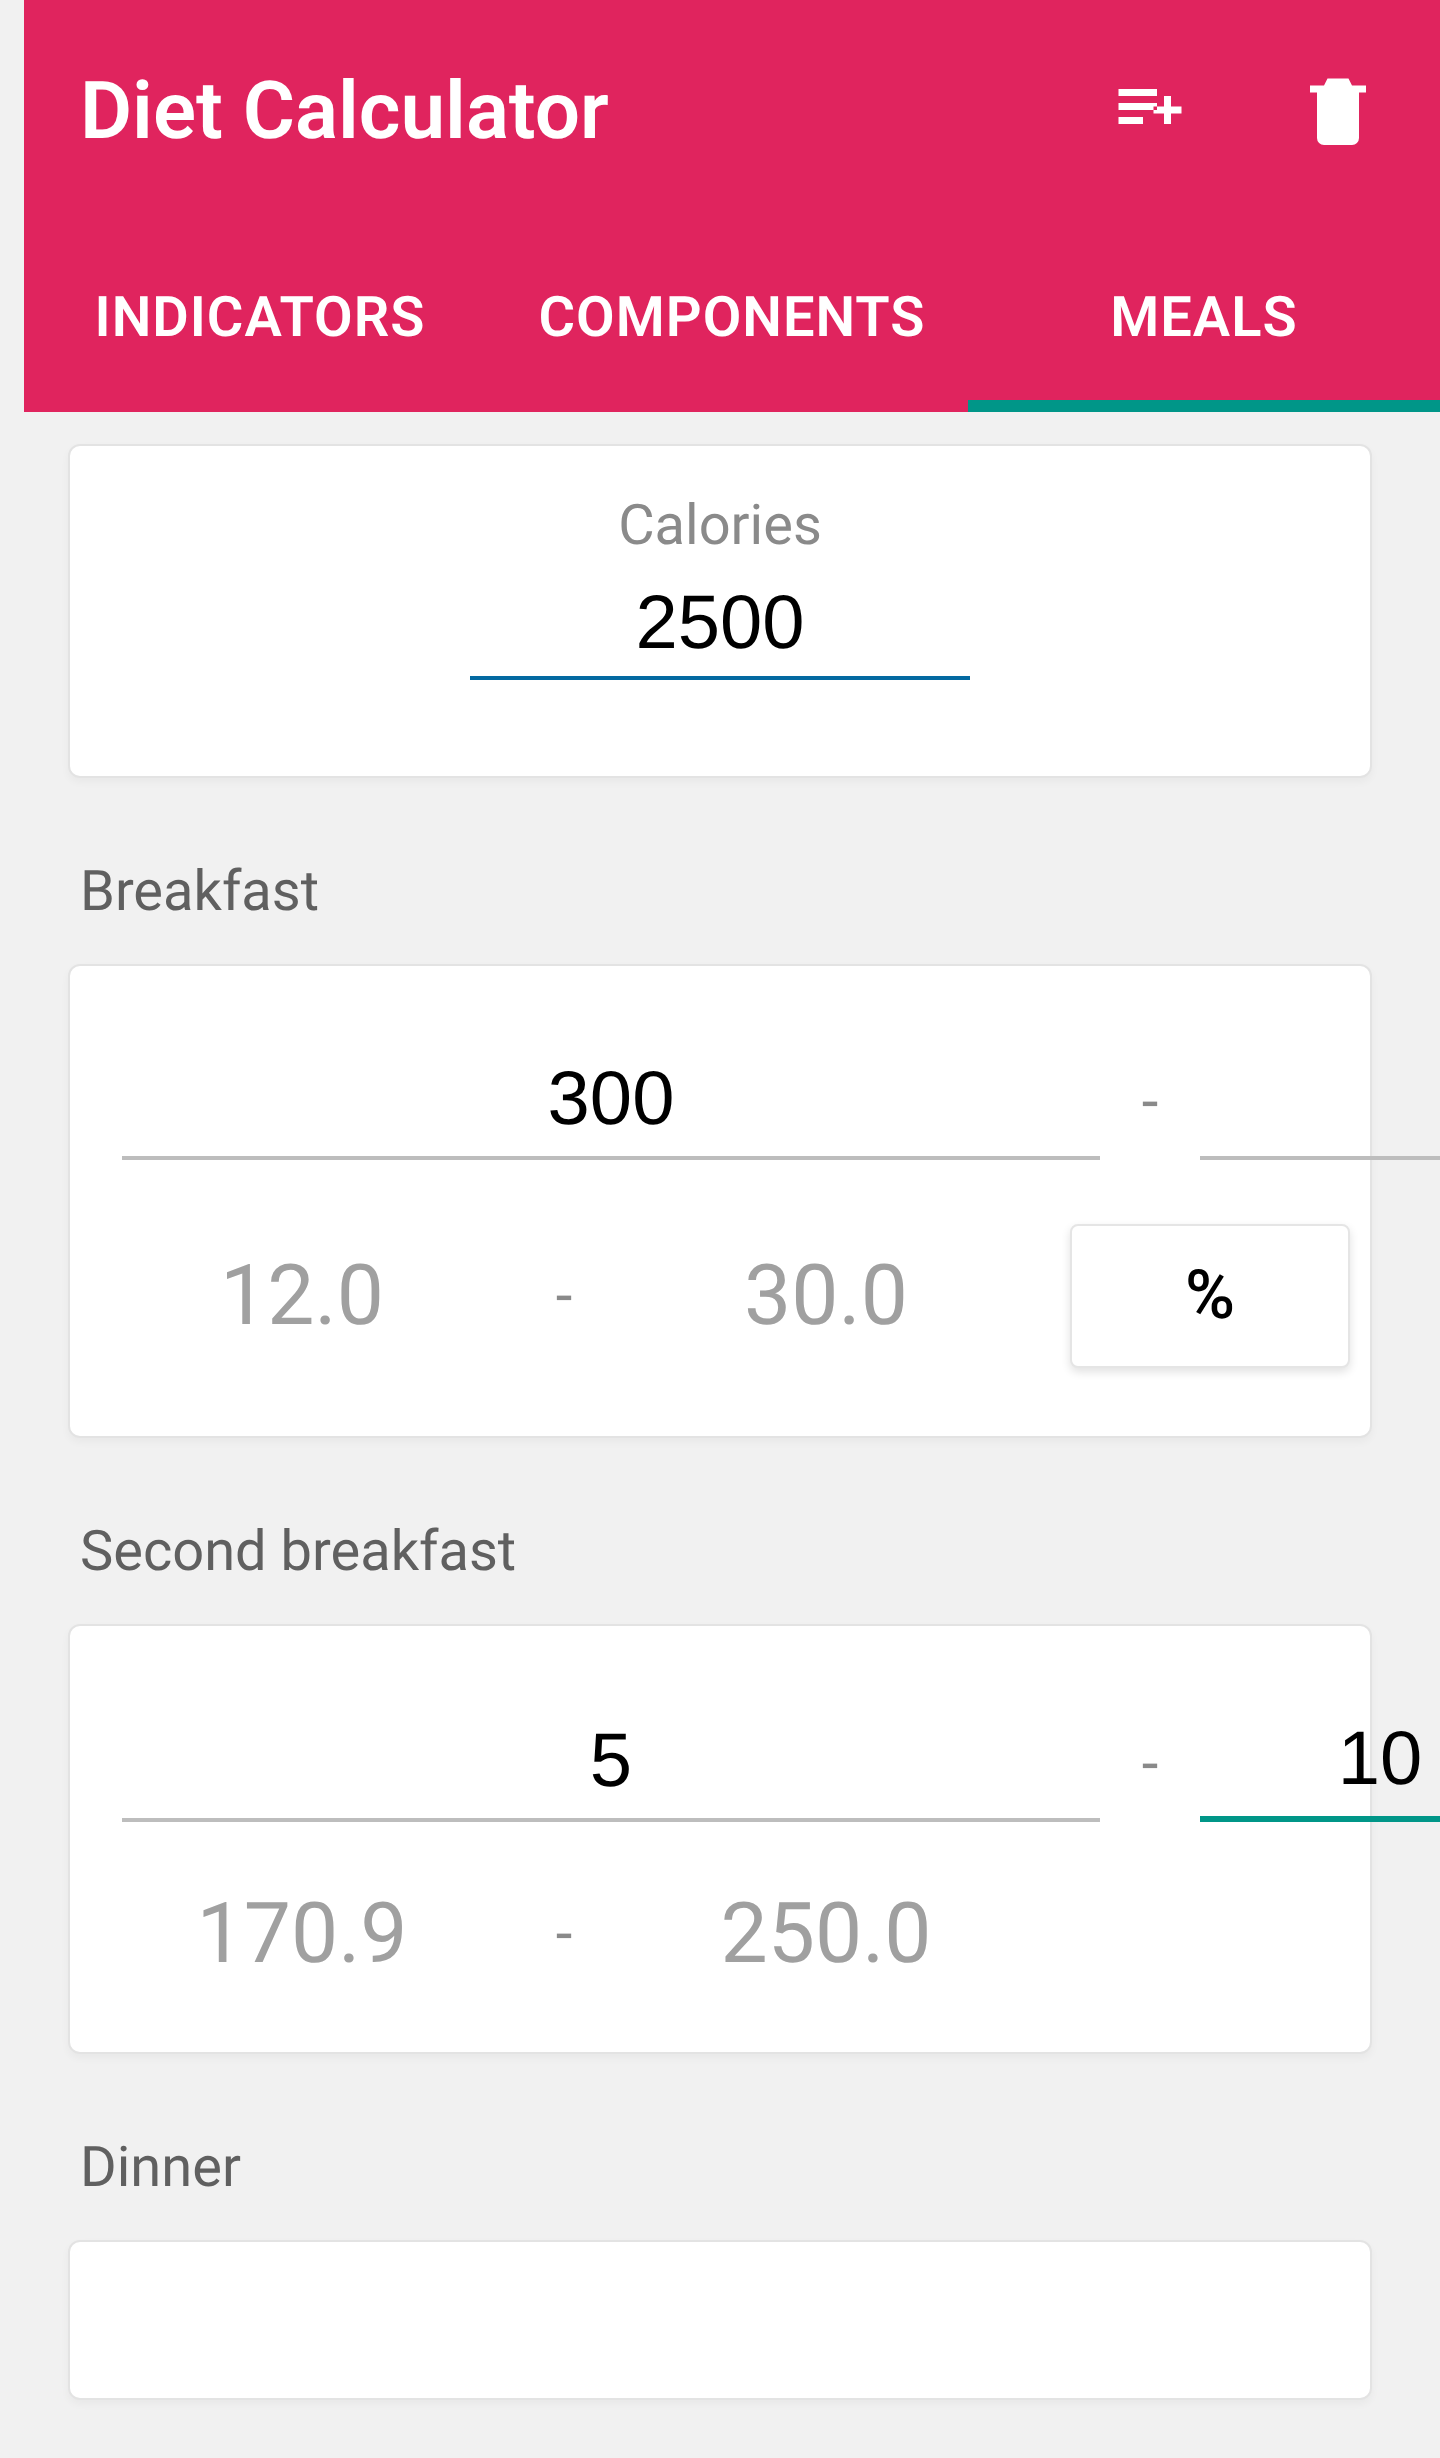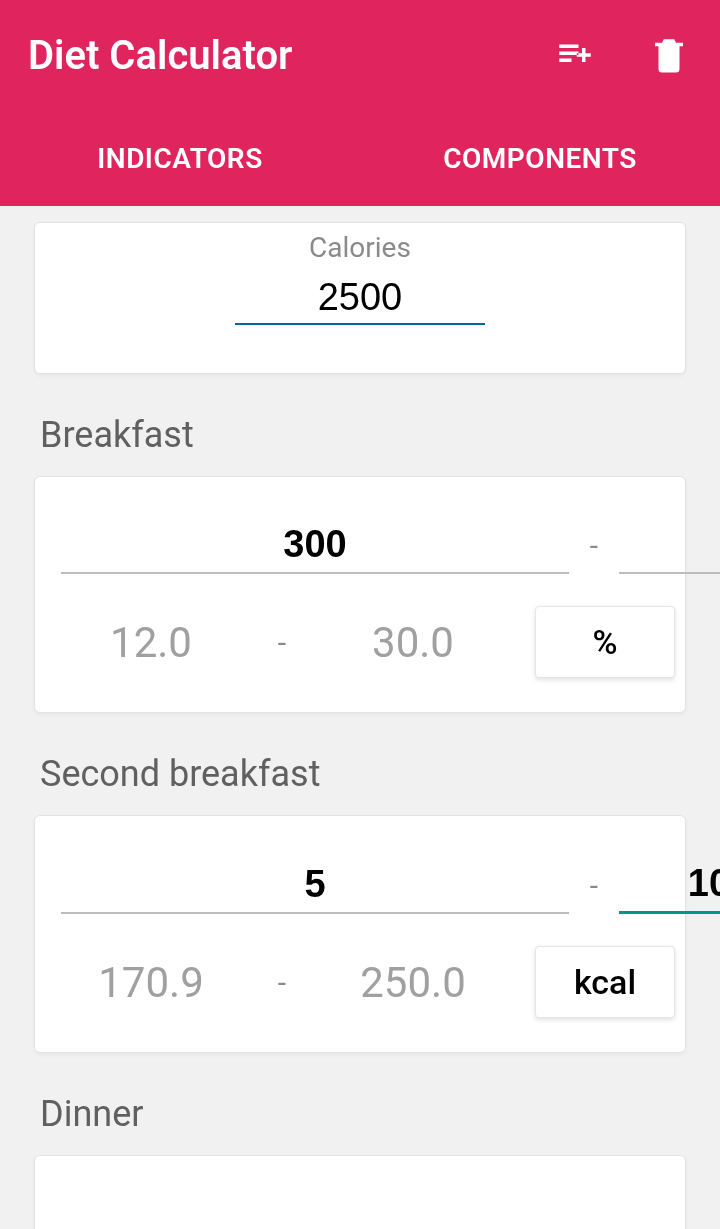--- a/index.html
+++ b/index.html
@@ -1,35 +1,35 @@
 <!DOCTYPE html>
 <html><head>
 <meta charset="utf-8">
 <style>
   * { box-sizing: border-box; margin: 0; padding: 0; }
   html, body { width: 720px; height: 1229px; font-family: Roboto, "Helvetica Neue", Arial, sans-serif; background: #f1f1f1; overflow: hidden; }
-  .appbar { background: #e0245e;  color: #fff; }
+  .appbar { background: #e0245e;  color: #fff; margin-left: 12px; }
   .appbar-row1 { display: flex; align-items: center; height: 110px; padding: 0 28px; }
   .app-title { font-size: 40px; font-weight: 600; flex: 1; }
   .appbar-icons { display: flex; align-items: center; gap: 48px; }
   .icon-btn { width: 46px; height: 46px; display: flex; align-items: center; justify-content: center; cursor: pointer; }
   .icon-btn svg { width: 42px; height: 42px; fill: #fff; }
   .tabs { display: flex; height: 96px; }
   .tab { flex: 1; display: flex; align-items: center; justify-content: center; font-size: 28px; font-weight: 600; letter-spacing: 0.5px; cursor: pointer; position: relative; color: #ffffff; }
   .tab.active::after { content: ""; position: absolute; bottom: 0; left: 0; right: 0; height: 6px; background: #009688; }
   .content { padding: 16px 34px 0 34px; }
   .card { background: #fff; border: 1px solid #e3e3e3; border-radius: 6px; box-shadow: 0 2px 4px rgba(0,0,0,0.04); }
-  .calories-card { padding: 8px 0 48px 0; text-align: center; }
+  .calories-card { padding: 23px 0 48px 0; text-align: center; }
   .calories-label { color: #8a8a8a; font-size: 28px; margin-bottom: 8px; }
   .calories-input { width: 250px; border: none; border-bottom: 2px solid #0369a1; font-size: 38px; text-align: center; padding: 4px 0; background: transparent; outline: none; }
-  .section-title { font-size: 36px; color: #606060; margin: 40px 0 20px 6px; }
+  .section-title { font-size: 28px; color: #606060; margin: 40px 0 20px 6px; }
   .meal-card { padding: 40px 26px 34px 26px; }
   .meal-row { display: flex; align-items: center; margin-bottom: 32px; }
   .meal-row:last-child { margin-bottom: 0; gap: 16px; }
-  .num-input { flex: 0 0 180px; border: none; border-bottom: 2px solid #bdbdbd; font-size: 38px; text-align: center; padding: 6px 0; background: transparent; outline: none; font-weight: bold; }
+  .num-input { flex: 0 0 180px; border: none; border-bottom: 2px solid #bdbdbd; font-size: 38px; text-align: center; padding: 6px 0; background: transparent; outline: none; }
   .num-input.focused { border-bottom: 3px solid #009688; }
   .dash { flex: 0 0 50px; text-align: center; color: #8a8a8a; font-size: 30px; }
   .unit-spacer { flex: 1; }
   .num-static { flex: 0 0 180px; text-align: center; font-size: 42px; color: #a0a0a0; }
   .unit-btn { flex: 0 0 140px; height: 72px; background: #fff; border: 1px solid #e5e5e5; border-radius: 4px; box-shadow: 0 2px 5px rgba(0,0,0,0.12); font-size: 34px; font-weight: 500; display: flex; align-items: center; justify-content: center; cursor: pointer; margin-left: auto; }
   @keyframes blink { 50% { opacity: 0; } }
 </style>
 </head>
 <body>
 
@@ -45,20 +45,21 @@
       <div class="icon-btn">
         <svg viewBox="0 0 24 24">
             <path d="M6 7h12v13a2 2 0 0 1-2 2H8a2 2 0 0 1-2-2V7zm3-4h6l1 2h4v2H4V5h4l1-2z"></path>
           </svg>
       </div>
     </div>
   </div>
   <div class="tabs">
     <div class="tab">INDICATORS</div>
     <div class="tab">COMPONENTS</div>
+    <div class="tab active">MEALS</div>
   </div>
 </div>
 
 <div class="content">
 
   <div class="card calories-card">
     <div class="calories-label">Calories</div>
     <input class="calories-input" value="2500" style="">
   </div>
 
@@ -87,20 +88,19 @@
       <div style="flex:0 0 180px; position:relative;">
         <input class="num-input focused" style="width: 100%;" value="10">
       </div>
 
     </div>
     <div class="meal-row">
       <div class="num-static">170.9</div>
       <div class="dash">-</div>
       <div class="num-static">250.0</div>
       <div class="unit-spacer"></div>
-      <div class="unit-btn">kcal</div>
     </div>
   </div>
 
   <div class="section-title">Dinner</div>
   <div class="card meal-card" style="height:80px;"></div>
 
 </div>
 
 </body></html>

